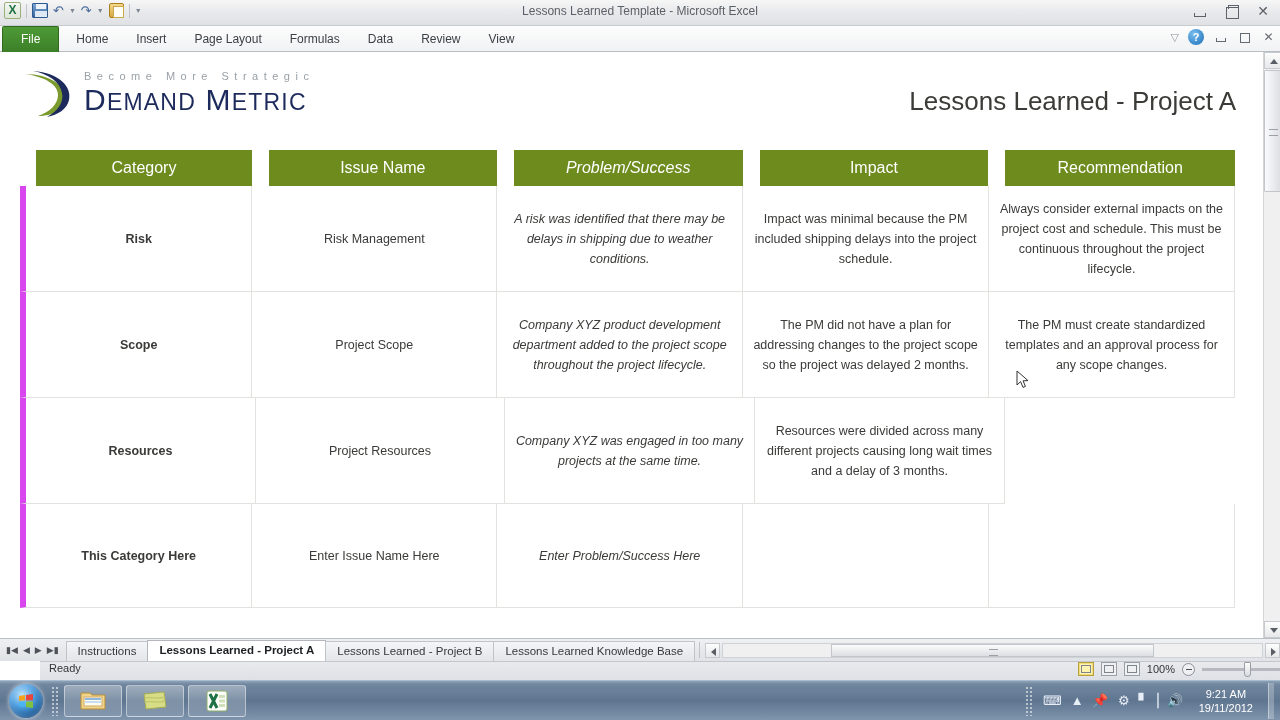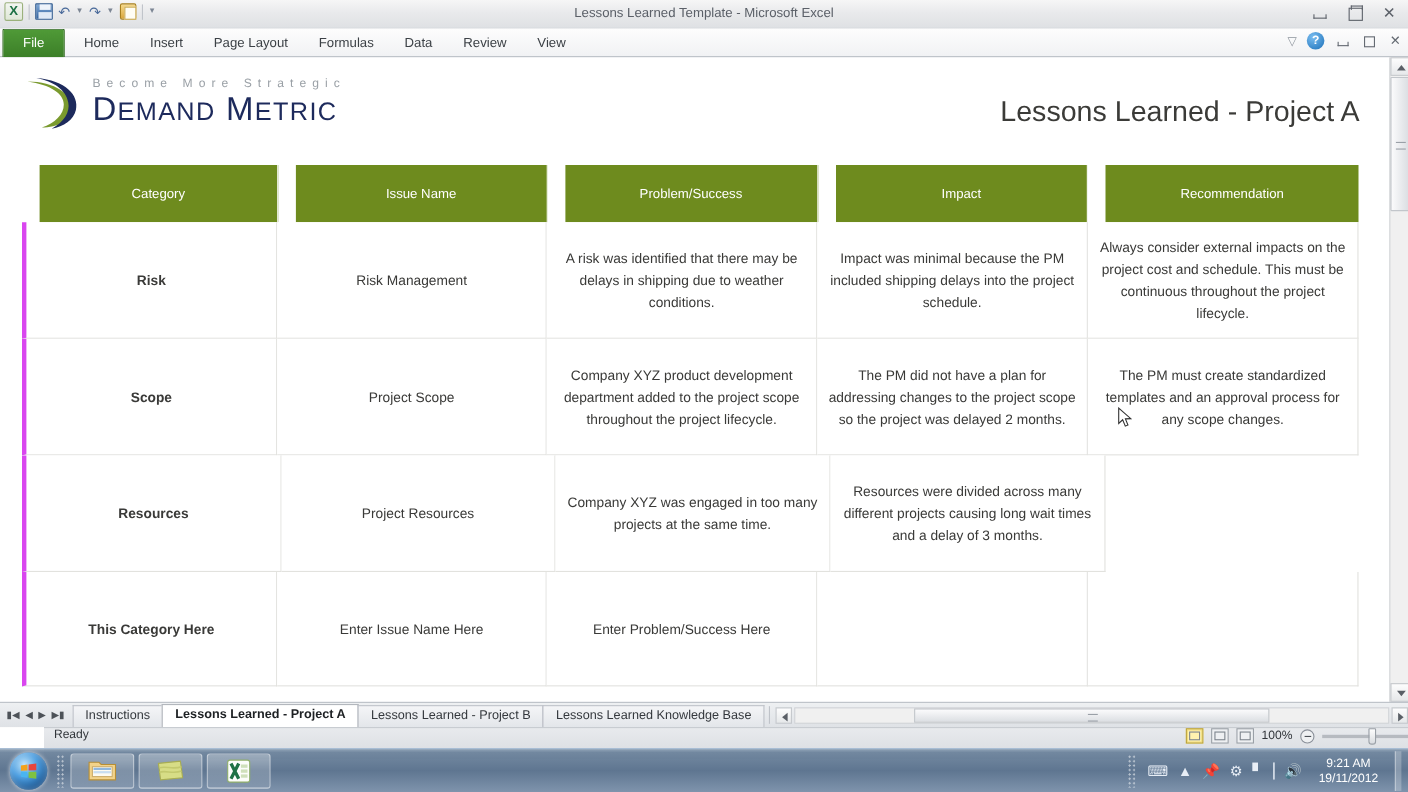--- a/index.html
+++ b/index.html
@@ -104,33 +104,33 @@
   .doc-title {
     position: absolute; right: 12px; top: 26px;
     font-size: 26px; color: #3b3b38; font-family: "Liberation Sans", sans-serif;
     white-space: nowrap;
   }
 
   
   .tbl { position: absolute; left: 20px; top: 90px; width: 1215px; }
   .trow { display: flex; }
   .thead .tcell {
-    background: #6e8b1e; color: #ffffff; font-size: 12px;
-    height: 52px; display: flex; align-items: center; justify-content: center;
+    background: #6e8b1e; color: #ffffff; font-size: 16px;
+    height: 36px; display: flex; align-items: center; justify-content: center;
     border-right: 1px solid #ffffff; border-bottom: none; text-align:center;margin-left:16px;
   }
   .thead .tcell:last-child { border-right: none; }
   .tbody .tcell {
     background: #ffffff; color: #3a3a38; font-size: 12.5px; line-height: 20px;
     border-right: 1px solid #e2e2de; border-bottom: 1px solid #e2e2de;
     display: flex; align-items: center; justify-content: center;
     text-align: center; padding: 6px 9px;
   }
-  .tbody .trow .tcell:first-child { border-left: 4px solid #d946ef; }
-  .c1 { width: 236px; } .c2 { width: 249px; } .c3 { width: 250px; }
+  .tbody .trow .tcell:first-child { border-left: 6px solid #d946ef; }
+  .c1 { width: 236px; } .c2 { width: 249px; } .c3 { width: 250px; font-style: italic; }
   .c4 { width: 250px; } .c5 { width: 250px; }
   .cat-cell { font-weight: bold; font-size: 15px; color: #333330; }
   .r-tall { height: 106px; }
   .r-mid  { height: 106px; }
   .r-last { height: 104px; }
 
   
   .vscroll {
     position: absolute; right: 0; top: 52px; width: 17px; height: 586px;
     background: #f0f0f0; border-left: 1px solid #d2d4d7;

